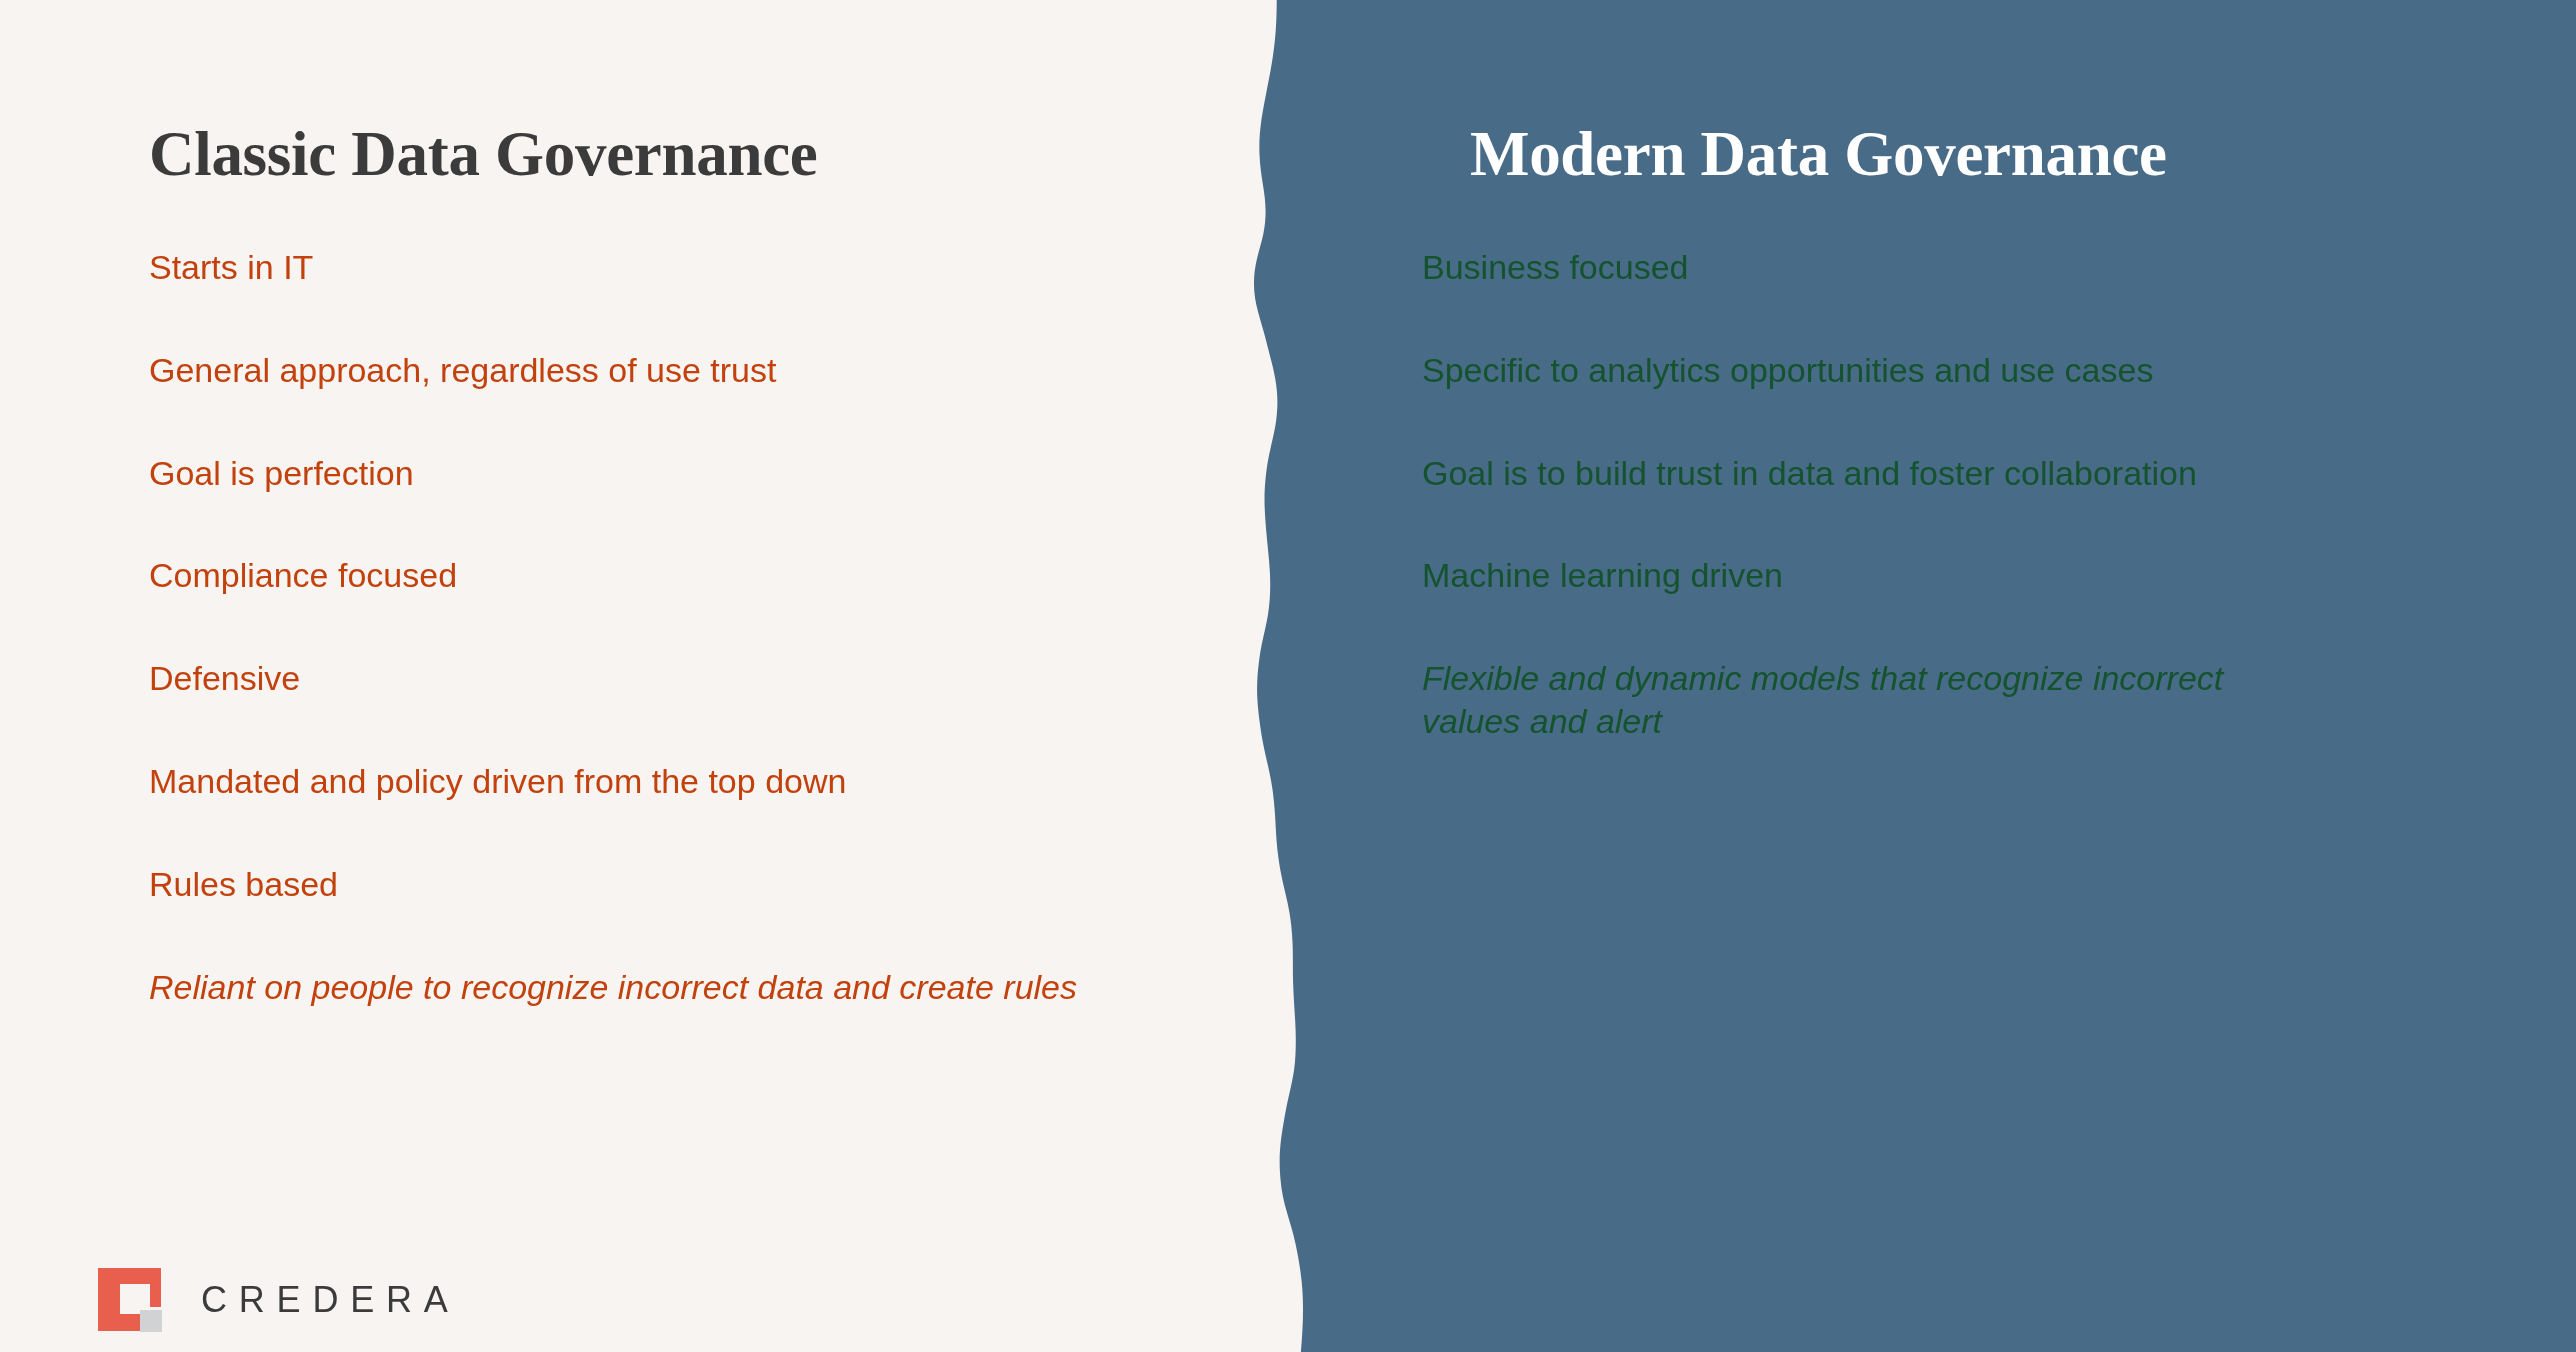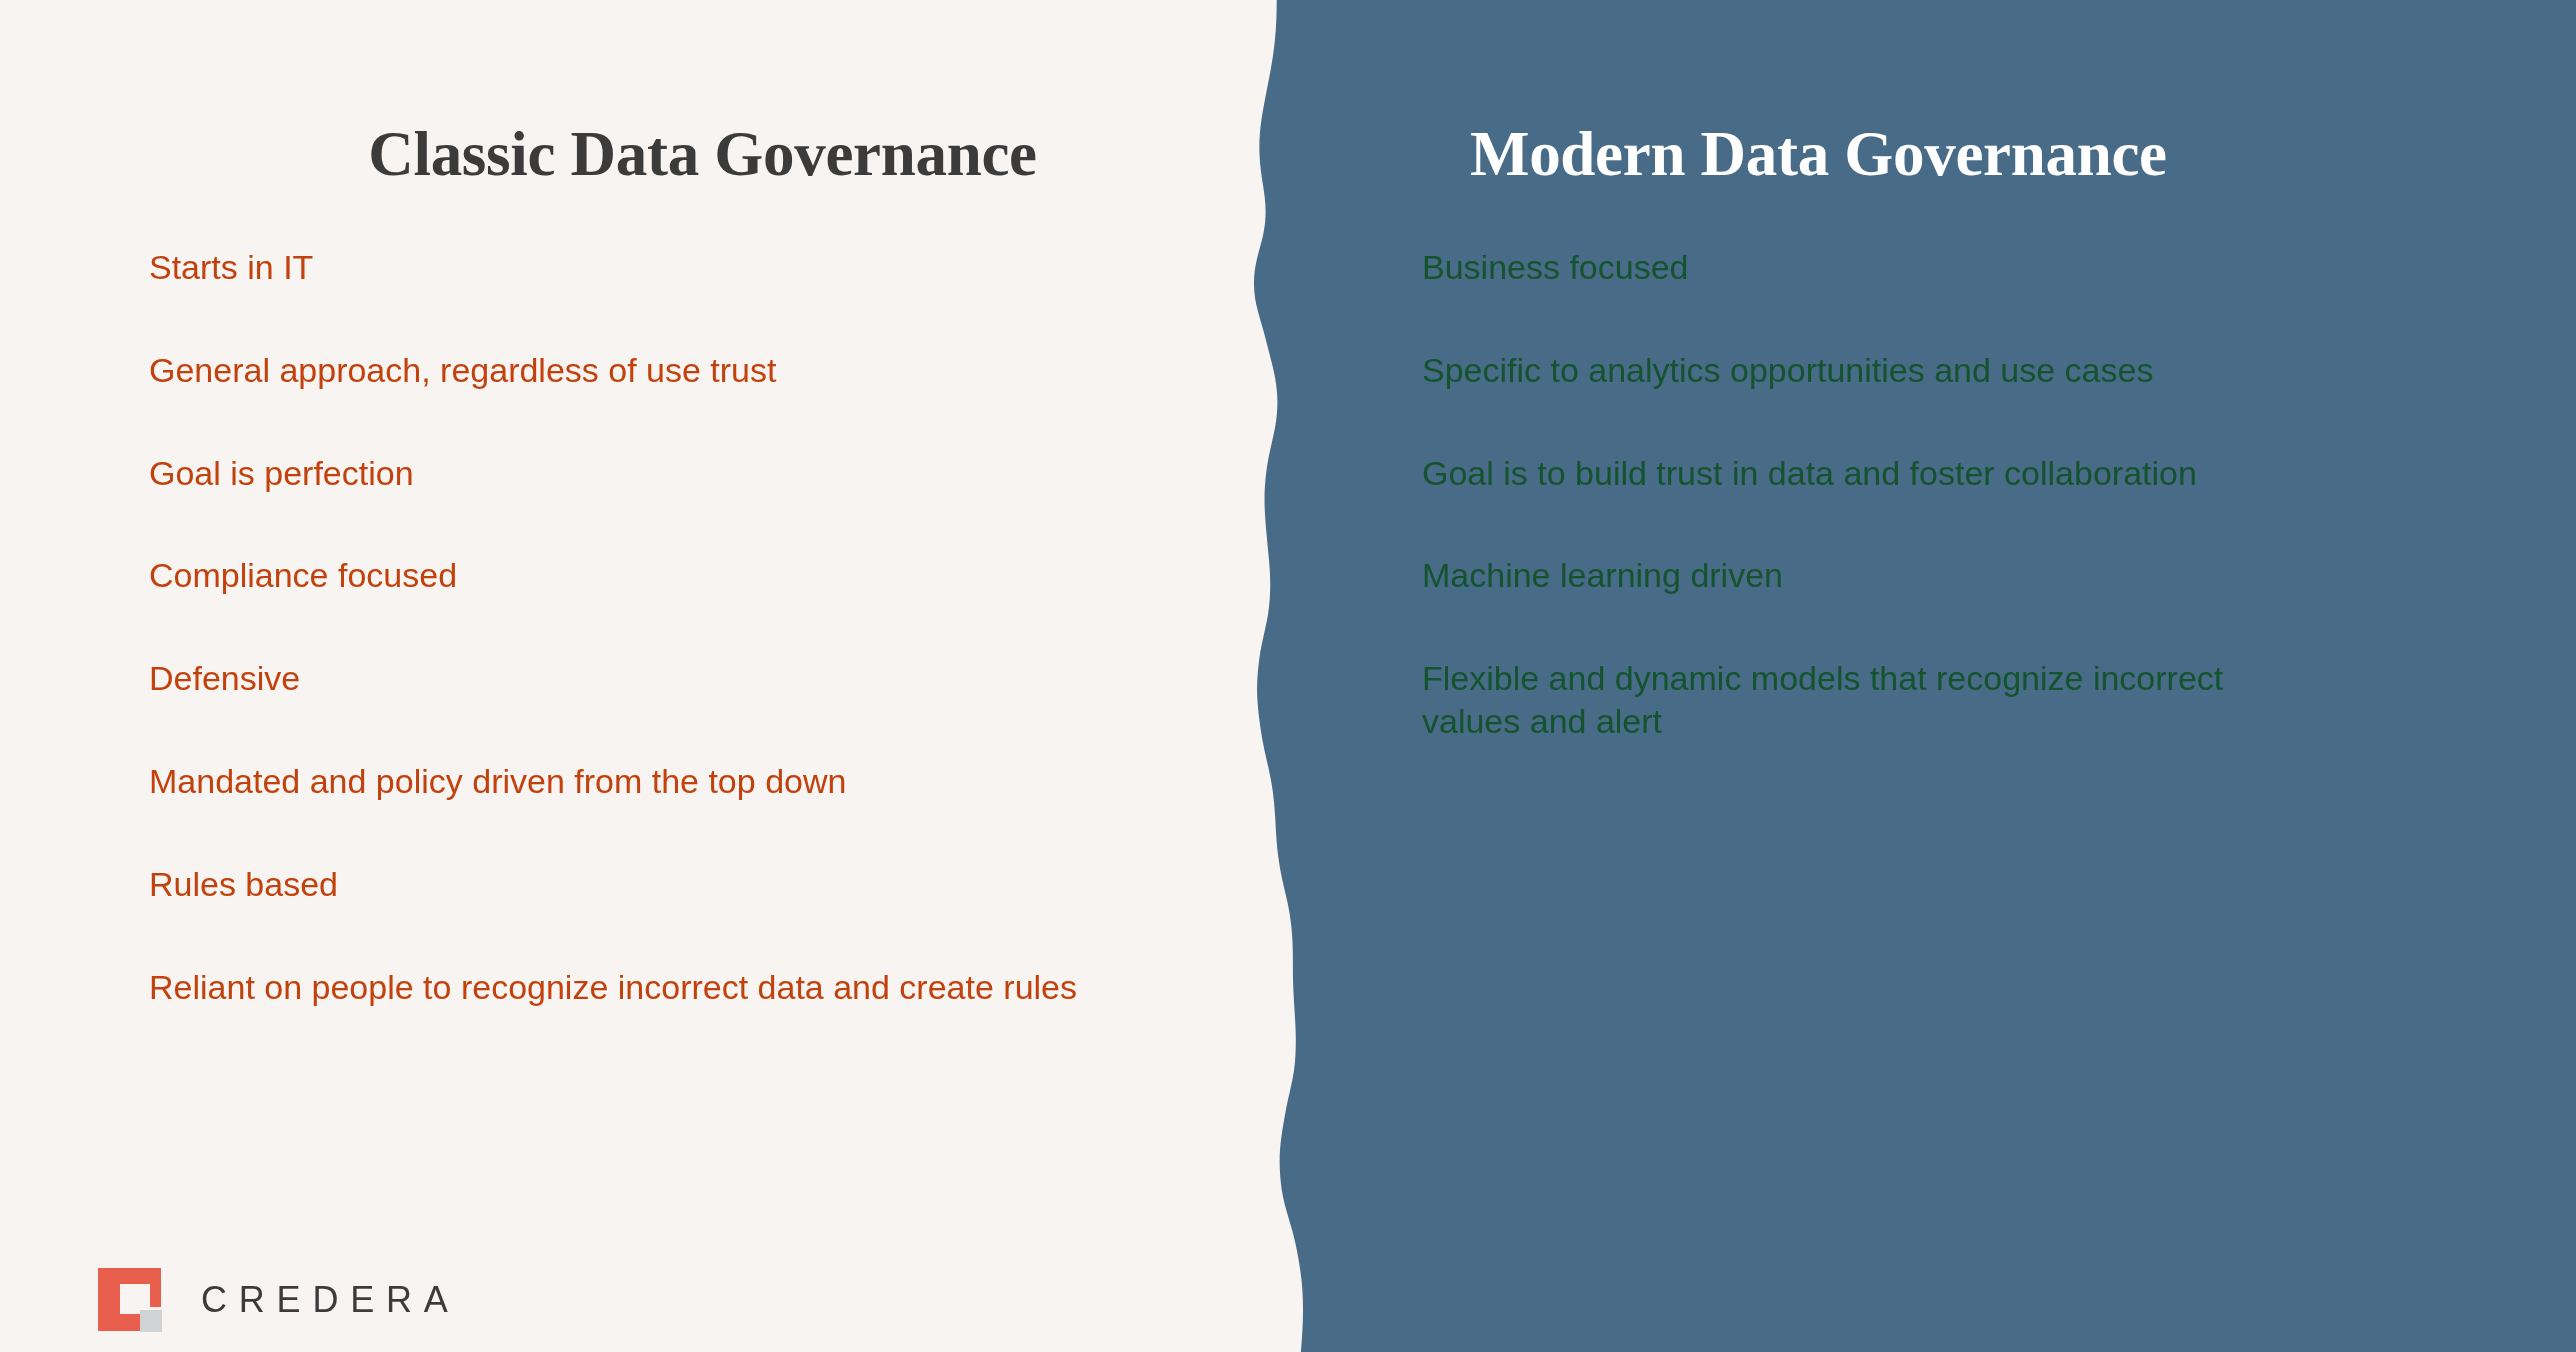--- a/index.html
+++ b/index.html
@@ -56,35 +56,35 @@
 
   .col-title {
     font-family: "Liberation Serif", "DejaVu Serif", serif;
     font-weight: bold;
     font-size: 63px;
     line-height: 1.0;
     letter-spacing: -0.3px;
     margin: 0 0 60px 0;
     white-space: nowrap;
   }
-  .col-title.dark  { color: #3B3B3B; text-align: center; }
+  .col-title.dark  { color: #3B3B3B; }
   .col-title.light { color: #FFFFFF; margin-left: 48px; }
 
   .bullet-list {
     list-style: none;
     margin: 0;
     padding: 0;
   }
   .bullet-list li {
     font-family: "Liberation Sans", sans-serif;
     font-size: 34px;
     line-height: 1.26;
     margin: 0 0 60px 0;
   }
-  .bullet-list li:last-child { margin-bottom: 0; }
+  .bullet-list li:last-child { margin-bottom: 0; font-style: italic; }
 
   .list-dark  li { color: #c2410c; }
   .list-light li { color: #14532d; }
 
   .list-right li { max-width: 880px; }
 
   
   .logo {
     position: absolute;
     left: 98px;

